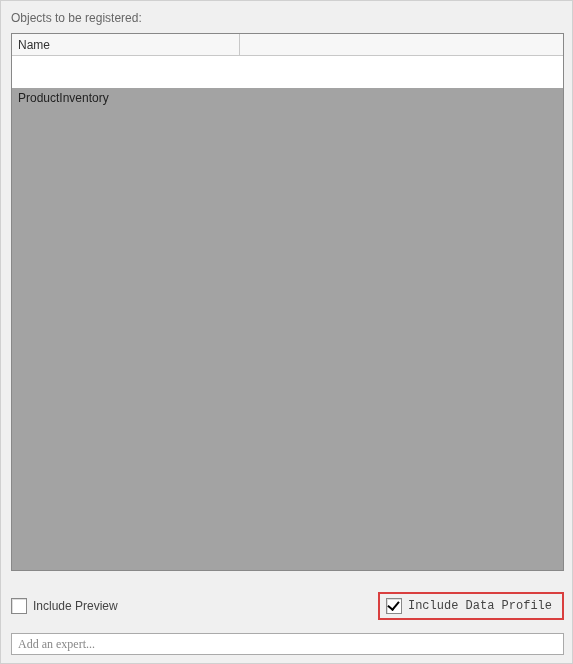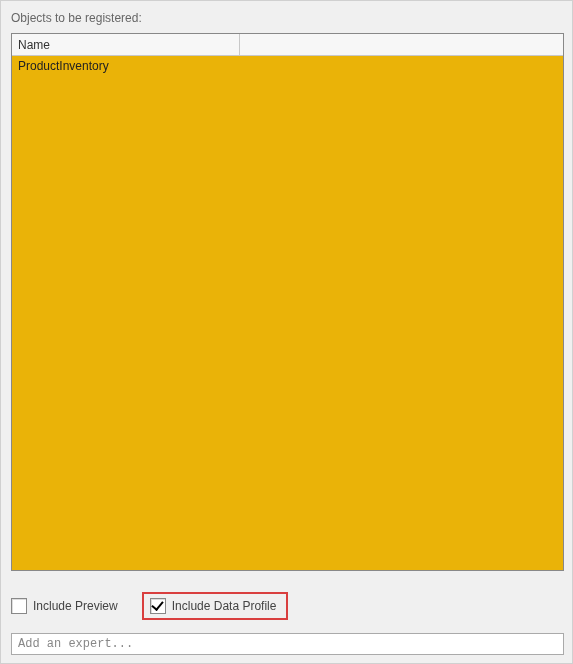--- a/index.html
+++ b/index.html
@@ -1,18 +1,19 @@
 <!DOCTYPE html>
 <html><head>
   <meta charset="utf-8">
   <style>
     * {
       box-sizing: border-box;
       margin: 0;
       padding: 0;
+      justify-content: space-between;
     }
     body {
       font-family: "Segoe UI", Tahoma, sans-serif;
       font-size: 12px;
       background: #f0f0f0;
       width: 573px;
       height: 664px;
       overflow: hidden;
     }
     .panel {
@@ -31,20 +32,21 @@
       margin-top: 2px;
     }
     .table-wrap {
       flex: 1;
       border: 1px solid #888;
       background: #fff;
       margin-bottom: 18px;
       display: flex;
       flex-direction: column;
       overflow: hidden;
+      gap: 32px;
     }
     .table-header {
       display: flex;
       background: #f7f7f7;
       border-bottom: 1px solid #c8c8c8;
       height: 22px;
       align-items: stretch;
     }
     .th-name {
       width: 228px;
@@ -53,21 +55,21 @@
       font-size: 12px;
       border-right: 1px solid #c8c8c8;
       line-height: 16px;
     }
     .th-rest {
       flex: 1;
     }
     .table-body {
       flex: 1;
       overflow: auto;
-      background: #eab308;
+      background: #a3a3a3;
     }
     .row {
       padding: 3px 6px;
       color: #222;
       font-size: 12px;
     }
     .options {
       display: flex;
       align-items: center;
       gap: 14px;
@@ -77,20 +79,21 @@
     .opt {
       display: flex;
       align-items: center;
       gap: 6px;
       padding: 4px 8px 4px 0;
     }
     .opt-highlighted {
       border: 2px solid #d93f3f;
       padding: 4px 10px 4px 6px;
       margin-left: 2px;
+      font-family: Liberation Mono, monospace;
     }
     .cb {
       width: 16px;
       height: 16px;
       border: 1px solid #888;
       background: #fff;
       position: relative;
       display: inline-block;
       flex-shrink: 0;
       box-shadow: inset 1px 1px 0 #ddd;
@@ -109,21 +112,21 @@
     .opt-label {
       color: #444;
       font-size: 12px;
       white-space: nowrap;
     }
     .field {
       width: 100%;
       height: 22px;
       border: 1px solid #aaa;
       background: #fff;
-      font-family: Liberation Mono, monospace;
+      font-family: Liberation Serif, serif;
       font-size: 12px;
       padding: 2px 6px;
       color: #333;
       outline: none;
       margin-bottom: 14px;
     }
     .field::placeholder {
       color: #888;
     }
     .field:last-of-type {

